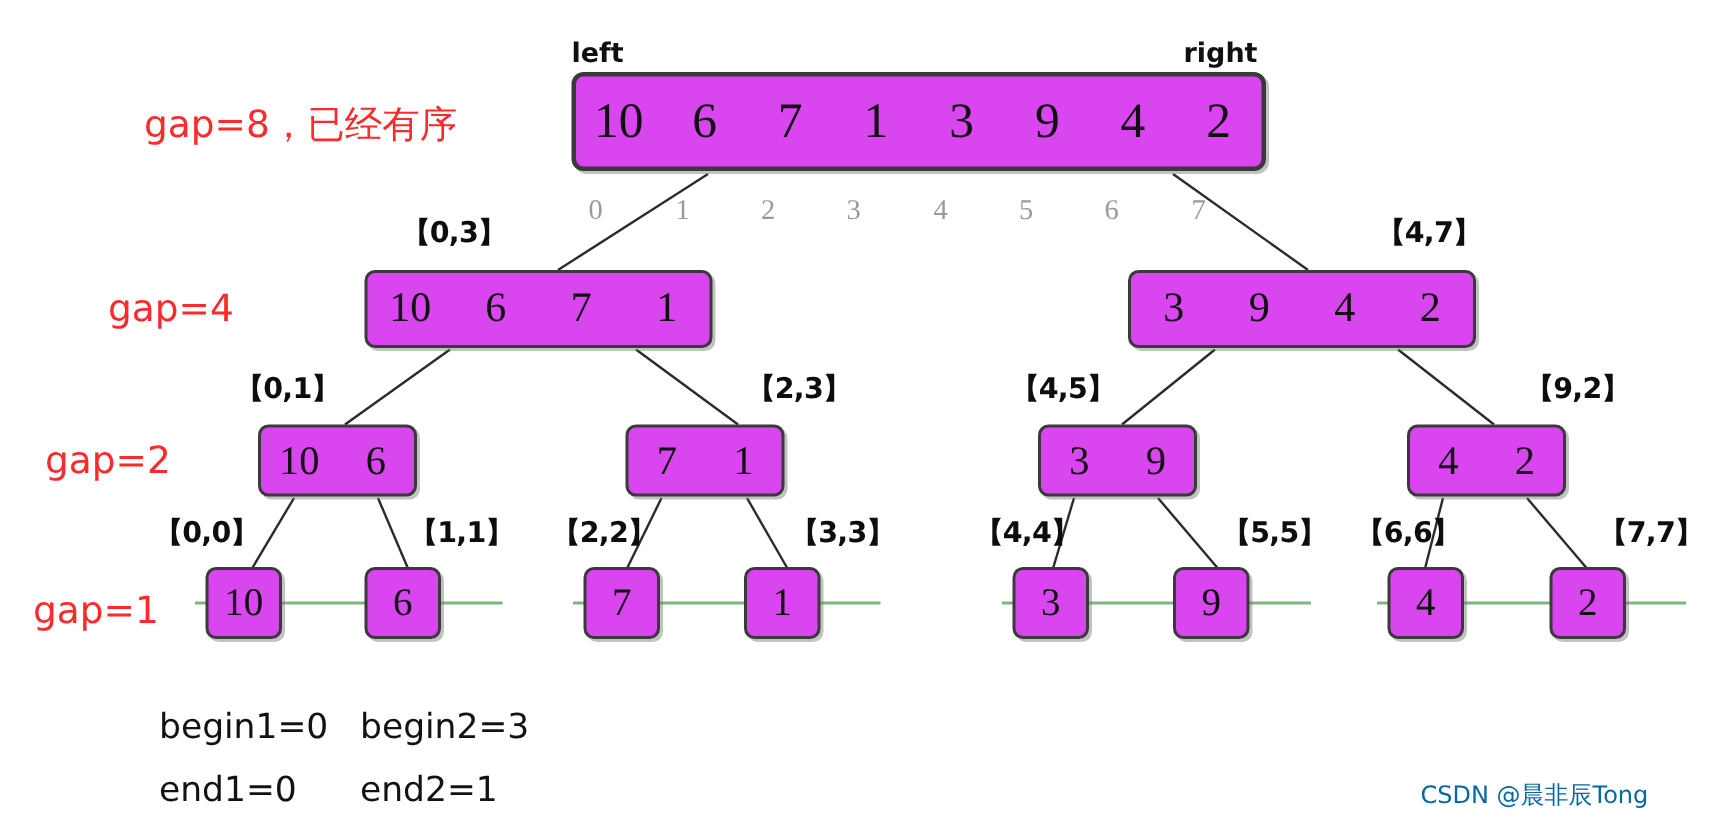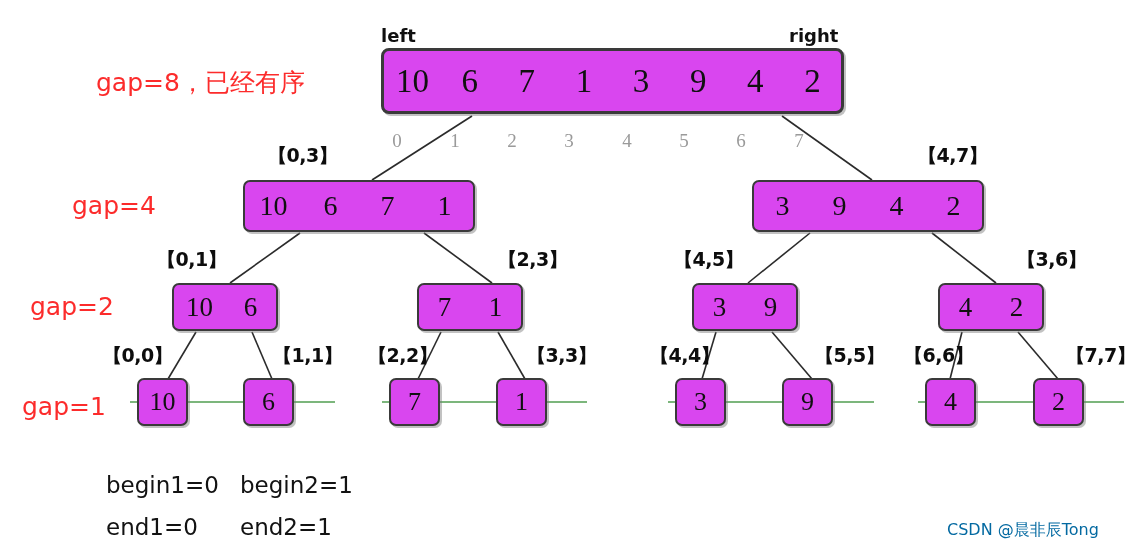--- a/index.html
+++ b/index.html
@@ -230,21 +230,21 @@
     <span class="cell">7</span>
     <span class="cell">1</span>
   </div>
 
   <div class="lbl lbl-range" style="left:663px; top:250px;margin-left:11px;">【4,5】</div>
   <div class="box box-l3 n2">
     <span class="cell">3</span>
     <span class="cell">9</span>
   </div>
 
-  <div class="lbl lbl-range" style="left:1017px; top:250px;">【3,6】</div>
+  <div class="lbl lbl-range" style="left:1017px; top:250px;">【9,2】</div>
   <div class="box box-l3 n3">
     <span class="cell">4</span>
     <span class="cell">2</span>
   </div>
 
   <div class="leafline" style="left:130px; width:205px;"></div>
   <div class="leafline" style="left:382px; width:205px;"></div>
   <div class="leafline" style="left:668px; width:206px;"></div>
   <div class="leafline" style="left:918px; width:206px;"></div>
 
@@ -276,19 +276,19 @@
     <span class="cell">9</span>
   </div>
   <div class="box box-leaf v6">
     <span class="cell">4</span>
   </div>
   <div class="box box-leaf v7">
     <span class="cell">2</span>
   </div>
 
   <div class="lbl lbl-var" style="left:106px; top:474px;text-align:right;">begin1=0</div>
-  <div class="lbl lbl-var" style="left:240px; top:474px;">begin2=1</div>
+  <div class="lbl lbl-var" style="left:240px; top:474px;">begin2=3</div>
   <div class="lbl lbl-var" style="left:106px; top:516px;">end1=0</div>
   <div class="lbl lbl-var" style="left:240px; top:516px;">end2=1</div>
 
   <div class="lbl lbl-watermark" style="left:947px; top:522px;">CSDN @晨非辰Tong</div>
 
 </div>
 
 </body></html>

